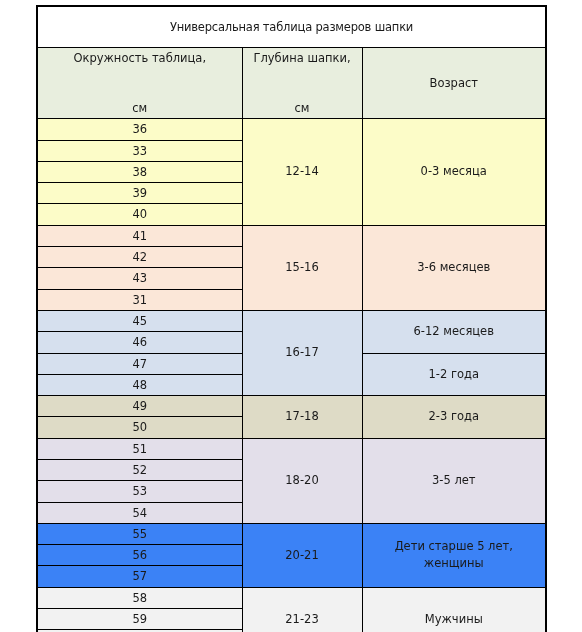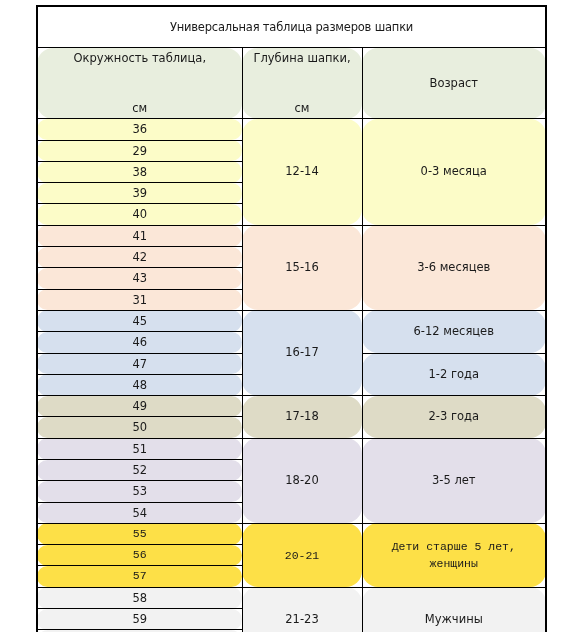--- a/index.html
+++ b/index.html
@@ -34,21 +34,20 @@
   table.size-table td {
     border-left: 1.5px solid #000000;
     border-right: 1.5px solid #000000;
     border-top: 1.2px solid #000000;
     border-bottom: 1.2px solid #000000;
     text-align: center;
     vertical-align: middle;
     font-size: 11.5px;
     color: #1a1a1a;
     padding: 0;
-    border-radius: 16px;
   }
   col.c-head { width: 205px; }
   col.c-depth { width: 120px; }
   col.c-age  { width: 184px; }
 
   td.title-cell {
     background: #ffffff;
     font-size: 24px;
     height: 40px;
     letter-spacing: -0.2px;
@@ -78,21 +77,21 @@
     font-size: 11.5px;
     line-height: 1.5;
   }
 
   
   .bg-yellow   { background: #fcfcc8; }
   .bg-peach    { background: #fbe7d8; }
   .bg-blue     { background: #d6e0ee; }
   .bg-khaki    { background: #dedbc6; }
   .bg-lavender { background: #e3dfea; }
-  .bg-pink     { background: #fde047; font-family: Liberation Mono, monospace; }
+  .bg-pink     { background: #3b82f6; }
   .bg-grey     { background: #f2f2f2; }
 
   .band-end td { border-bottom: 1.8px solid #000000; }
 </style>
 </head>
 <body>
 
 <div class="page">
   <div class="table-wrap">
     <table class="size-table">
@@ -117,21 +116,21 @@
           <td class="hdr">
             <span>Возраст</span>
           </td>
         </tr>
       <tr>
             <td class="num bg-yellow">36</td>
             <td class="span-cell bg-yellow" rowspan="5">12-14</td>
             <td class="span-cell bg-yellow" rowspan="5">0-3 месяца</td>
           </tr>
           <tr>
-            <td class="num bg-yellow">29</td>
+            <td class="num bg-yellow">33</td>
           </tr>
           <tr>
             <td class="num bg-yellow">38</td>
           </tr>
           <tr>
             <td class="num bg-yellow">39</td>
           </tr>
           <tr class="band-end">
             <td class="num bg-yellow">40</td>
           </tr>

